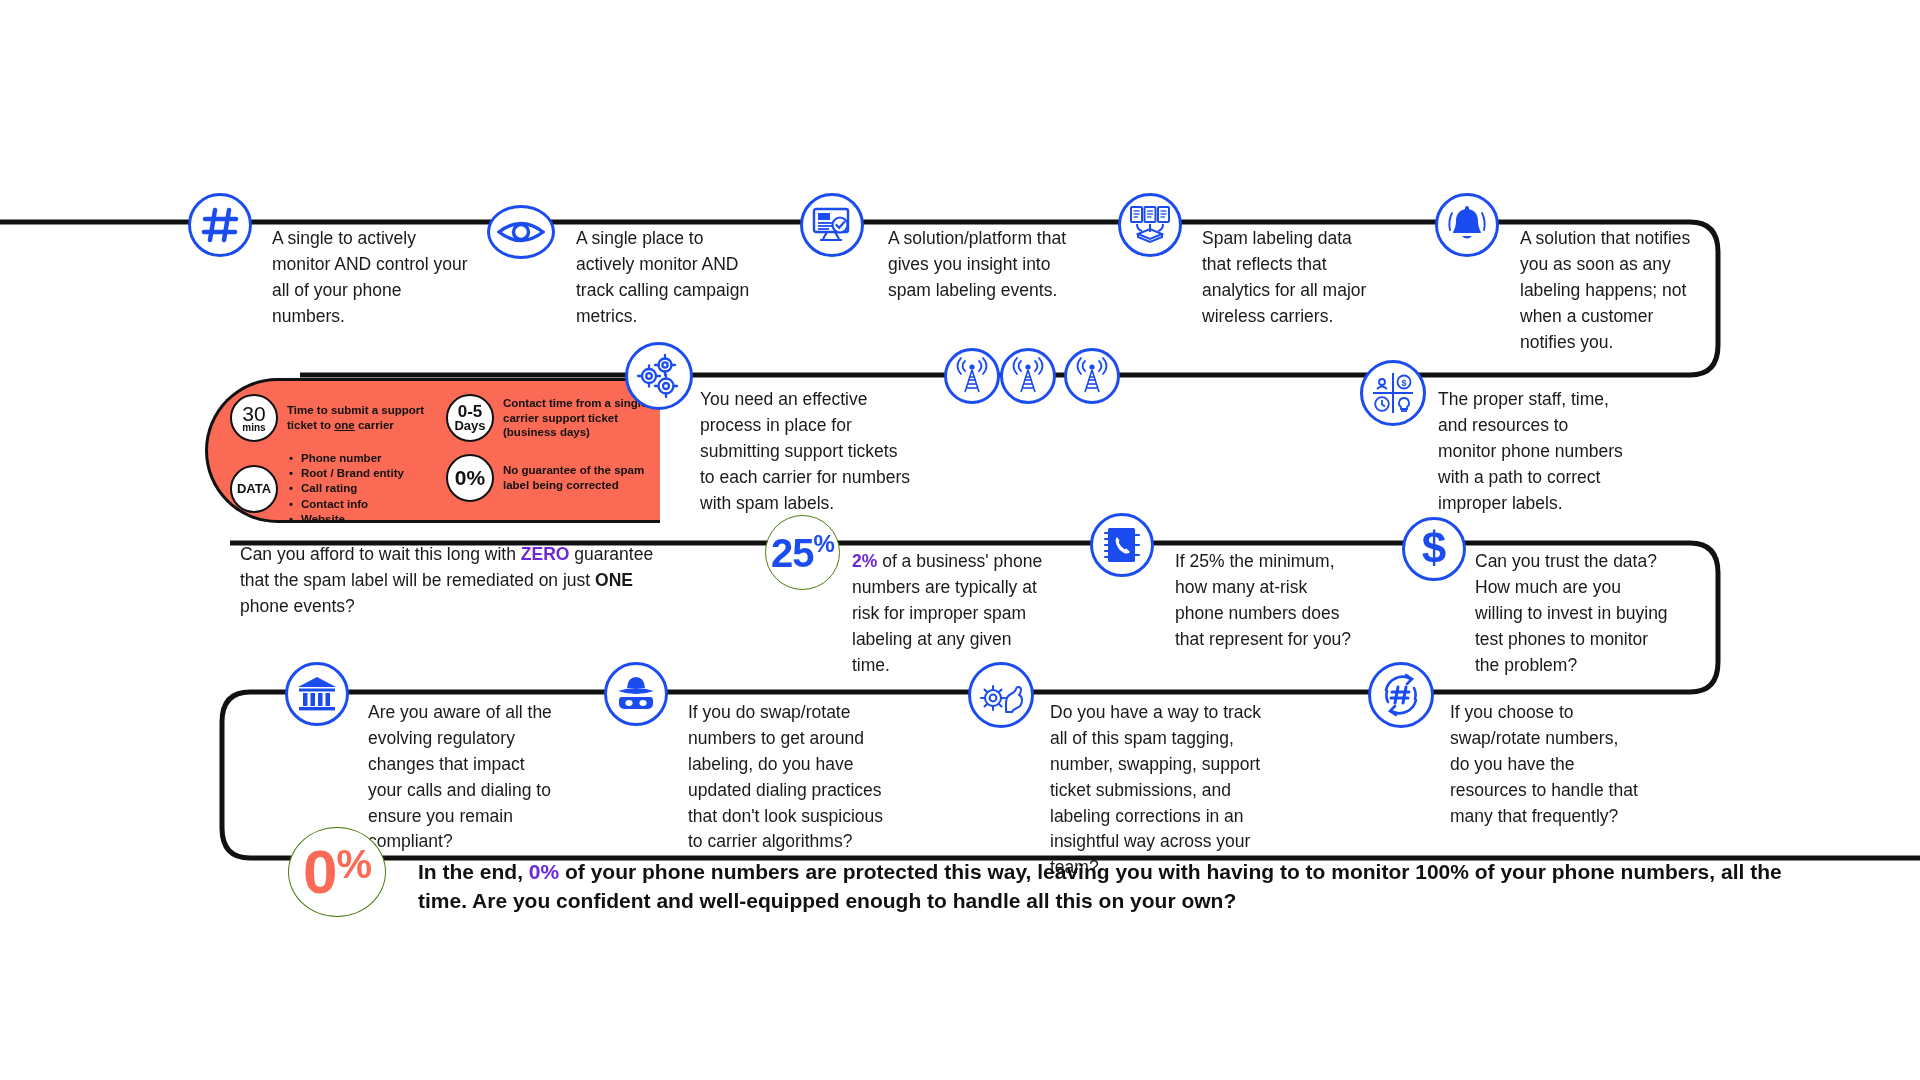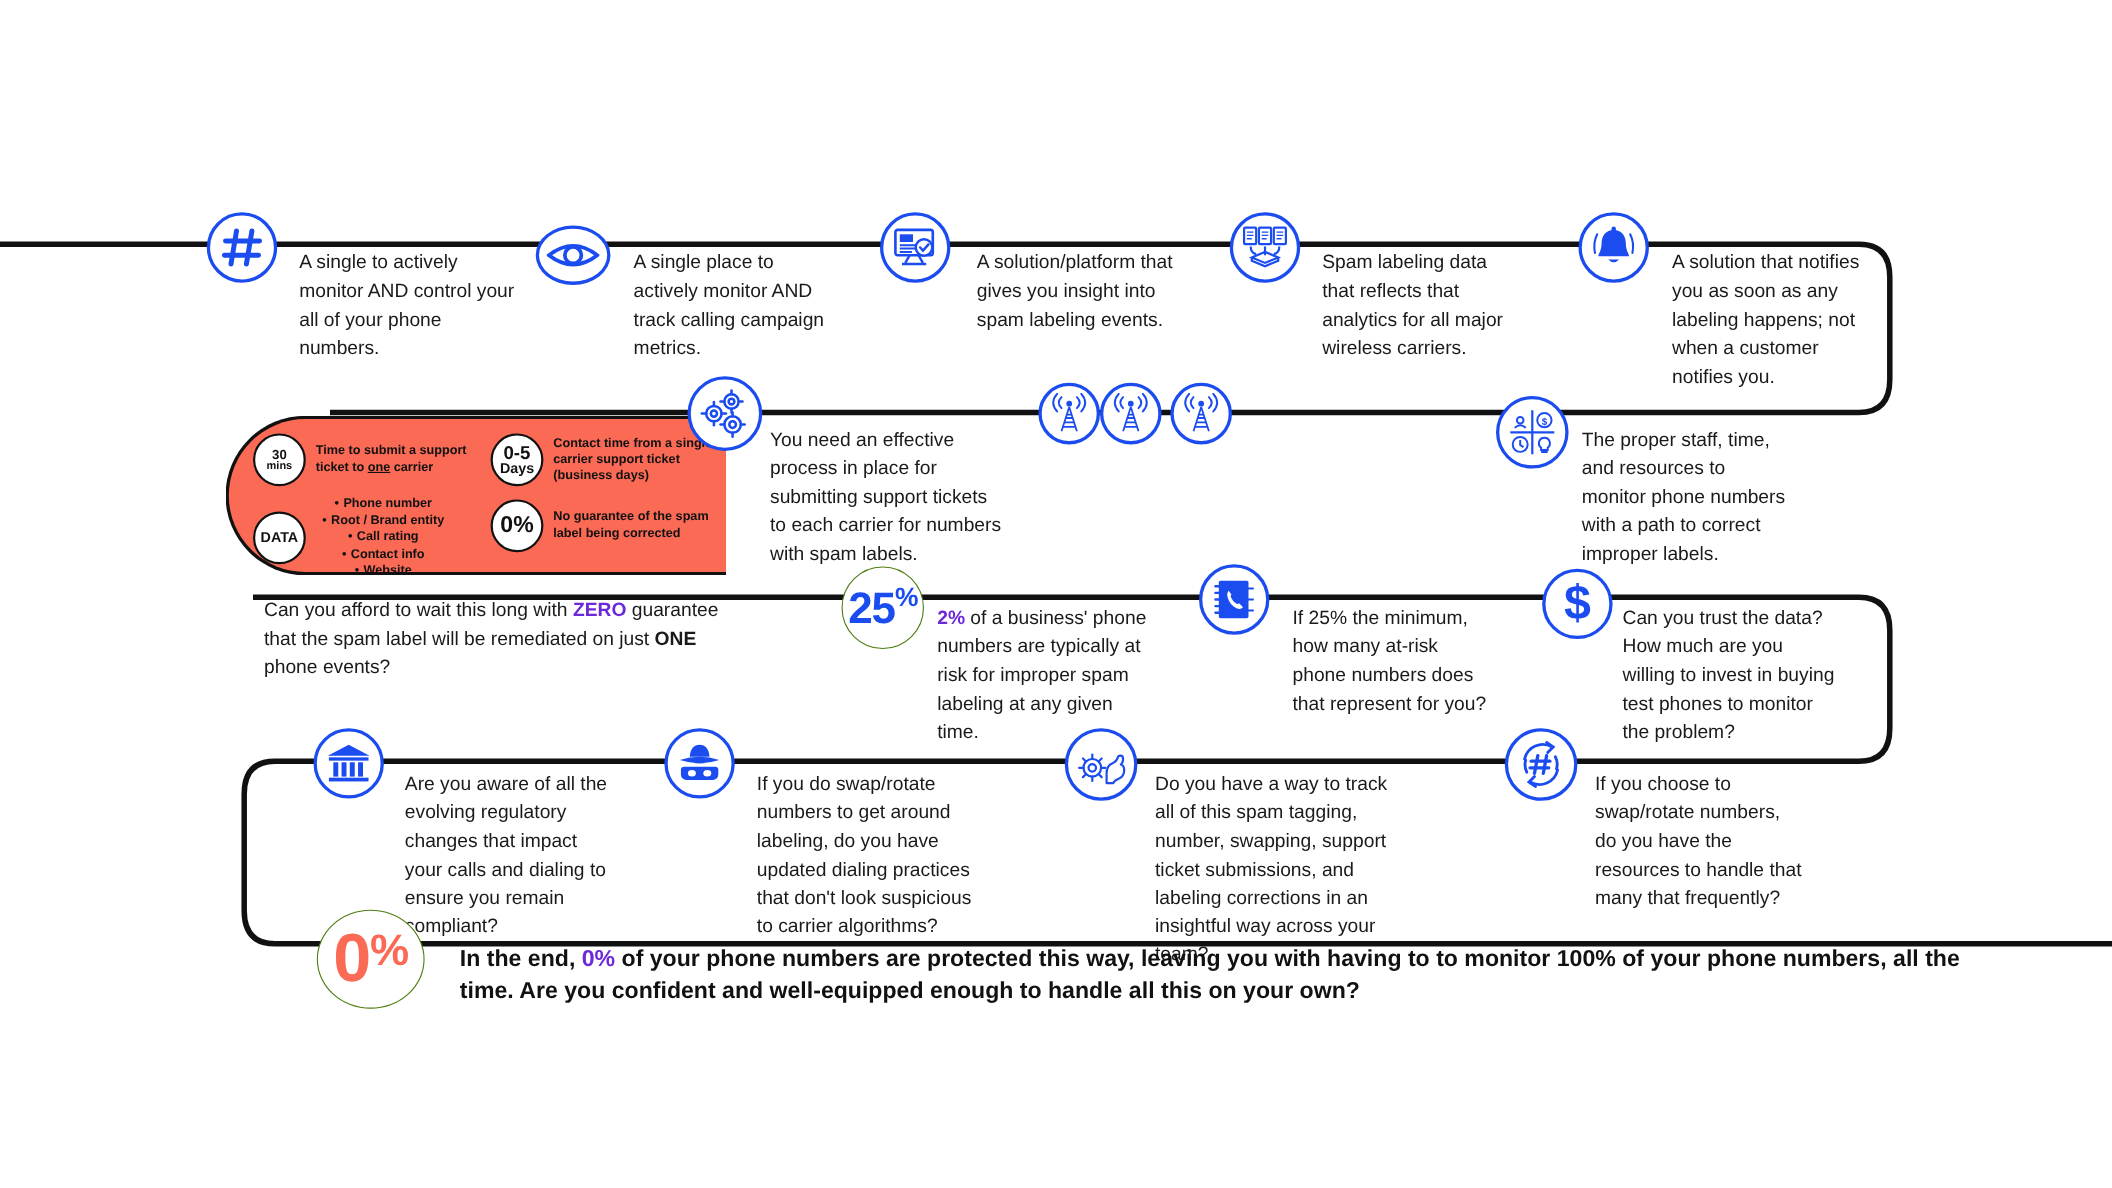--- a/index.html
+++ b/index.html
@@ -79,21 +79,20 @@
     color: #111111;
     line-height: 1.28;
   }
   .rp-text u { text-decoration: underline; }
   .rp-list {
     font-size: 11.5px;
     font-weight: 700;
     color: #111111;
     line-height: 1.32;
     list-style: none;
-    text-align: center;
   }
   .rp-list li::before {
     content: "\2022";
     display: inline-block;
     width: 12px;
     margin-left: 2px;
   }
   
   .bigpct {
     position: absolute;
@@ -135,21 +134,21 @@
       <path d="M230,543 L1690,543 Q1718,543 1718,573 L1718,662 Q1718,692 1690,692 L300,692"></path>
 
       <path d="M300,692 L250,692 Q222,692 222,722 L222,828 Q222,858 250,858 L1920,858"></path>
     </g>
   </svg>
 
   <div id="redpanel" style="left:205px; top:378px; width:455px; height:145px;">
 
     <div class="rp-cell" style="left:22px; top:13px; width:195px;">
       <div class="rp-circle" style="width:48px;height:48px;">
-        <span style="font-size:12px;font-weight:700;">30</span>
+        <span style="font-size:21px;font-weight:400;">30</span>
         <span style="font-size:10px;font-weight:700;">mins</span>
       </div>
       <div class="rp-text">Time to submit a support ticket to <u>one</u> carrier</div>
     </div>
 
     <div class="rp-cell" style="left:238px; top:13px; width:210px;">
       <div class="rp-circle" style="width:48px;height:48px;">
         <span style="font-size:17px;font-weight:700;">0-5</span>
         <span style="font-size:13px;font-weight:700;">Days</span>
       </div>

